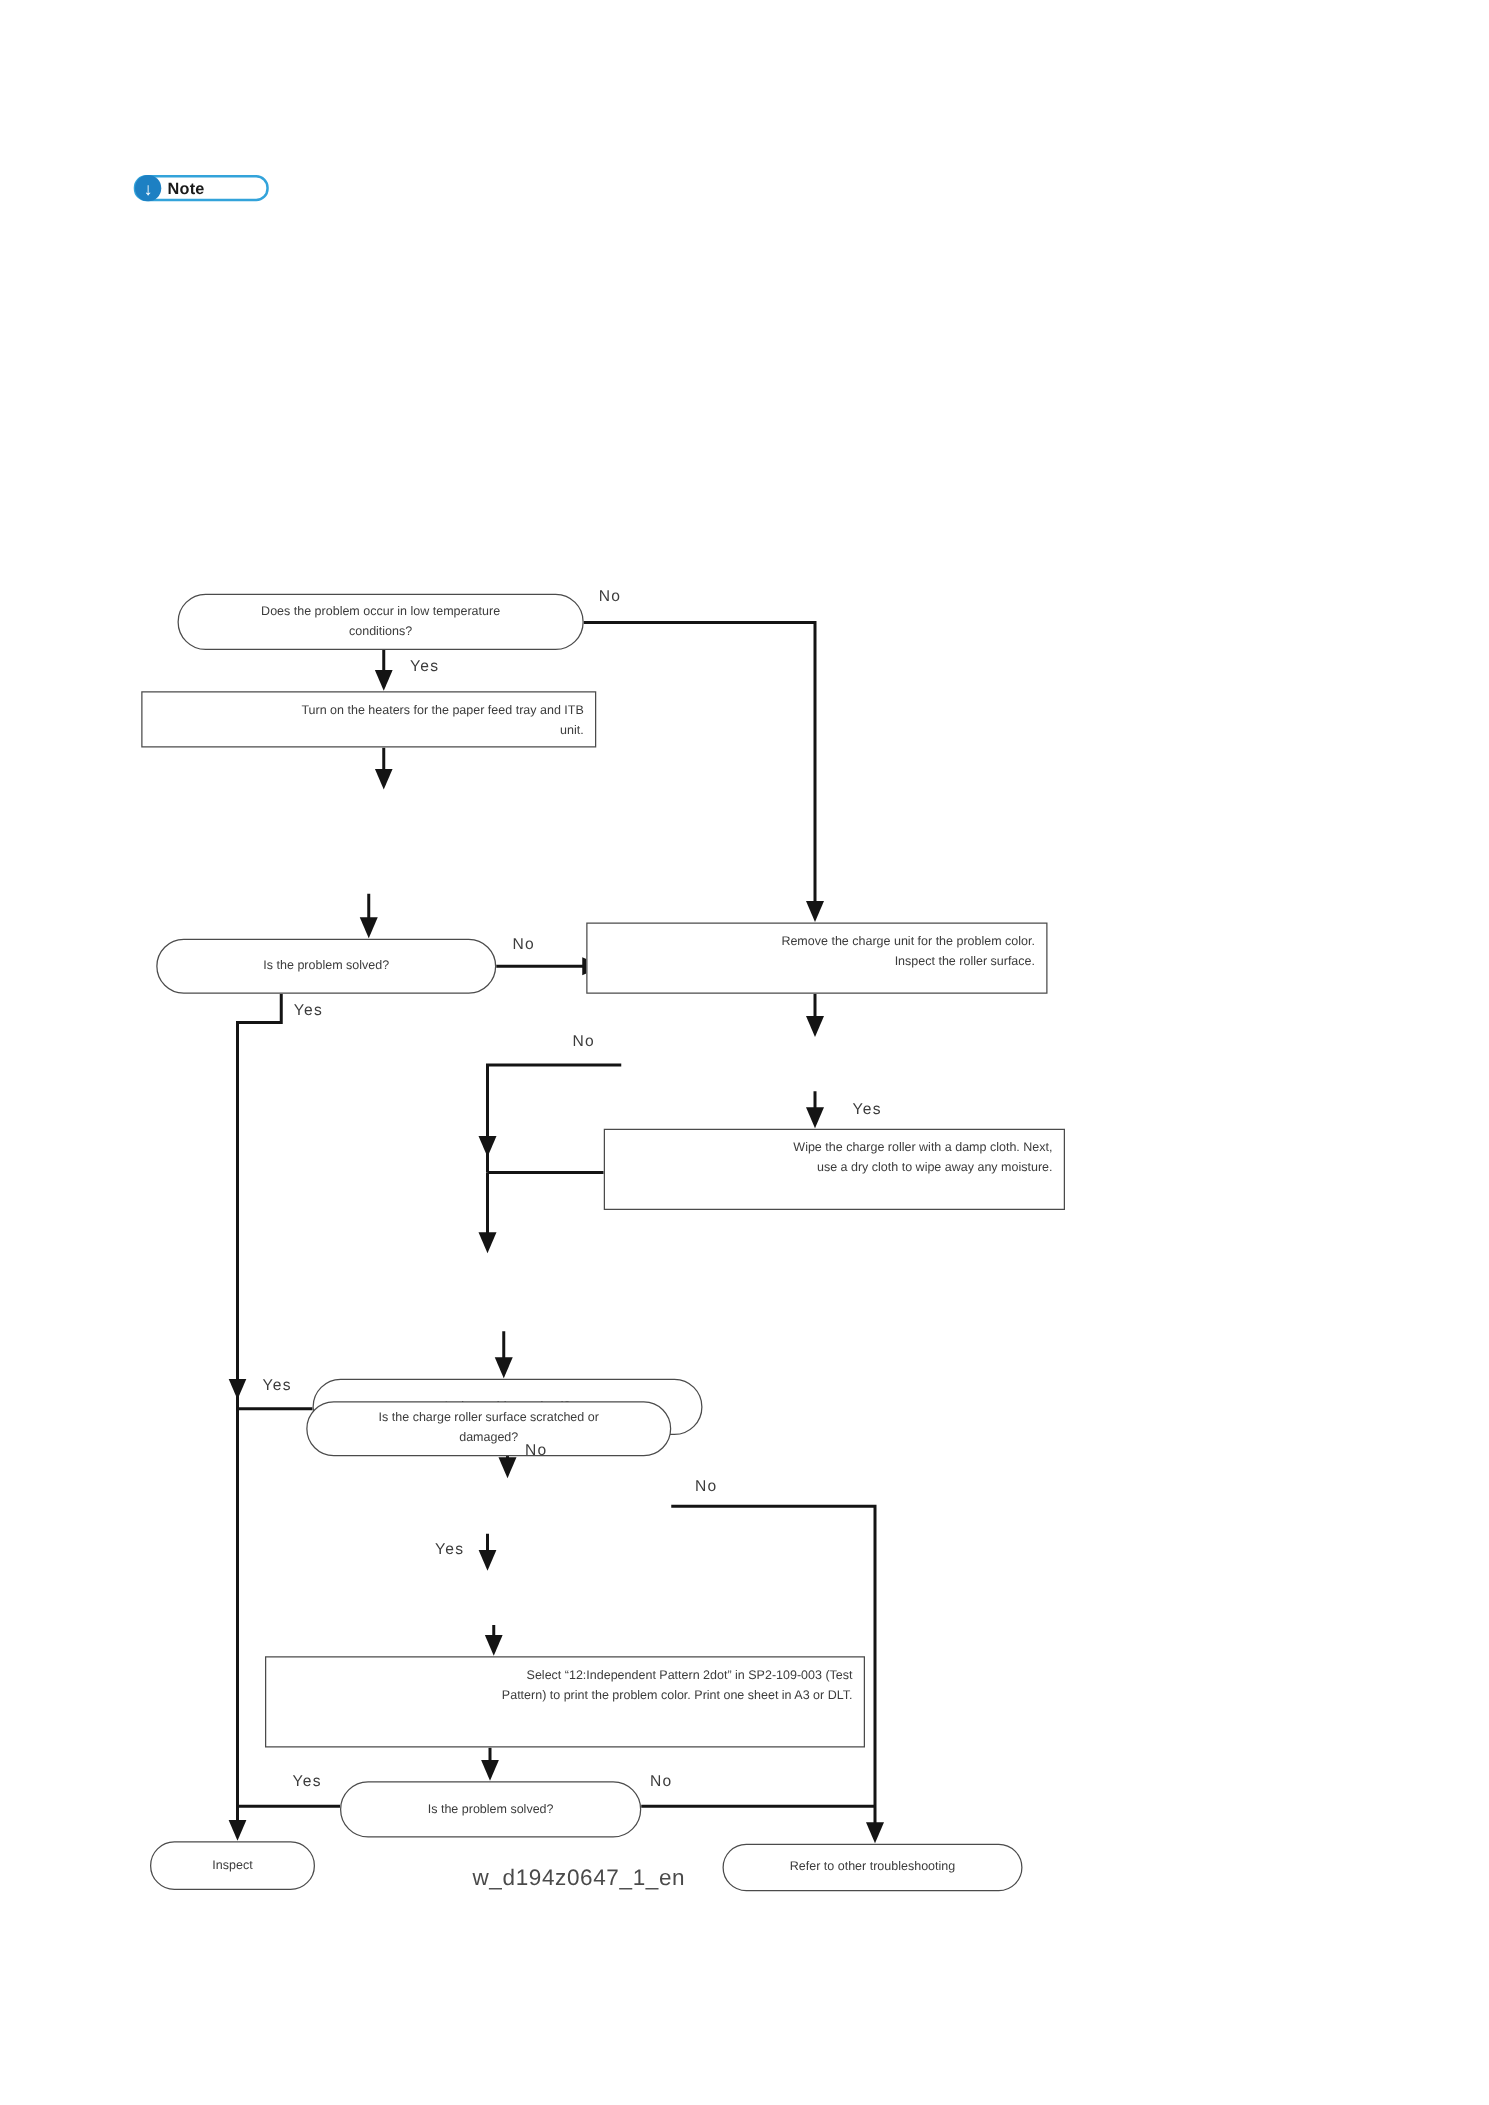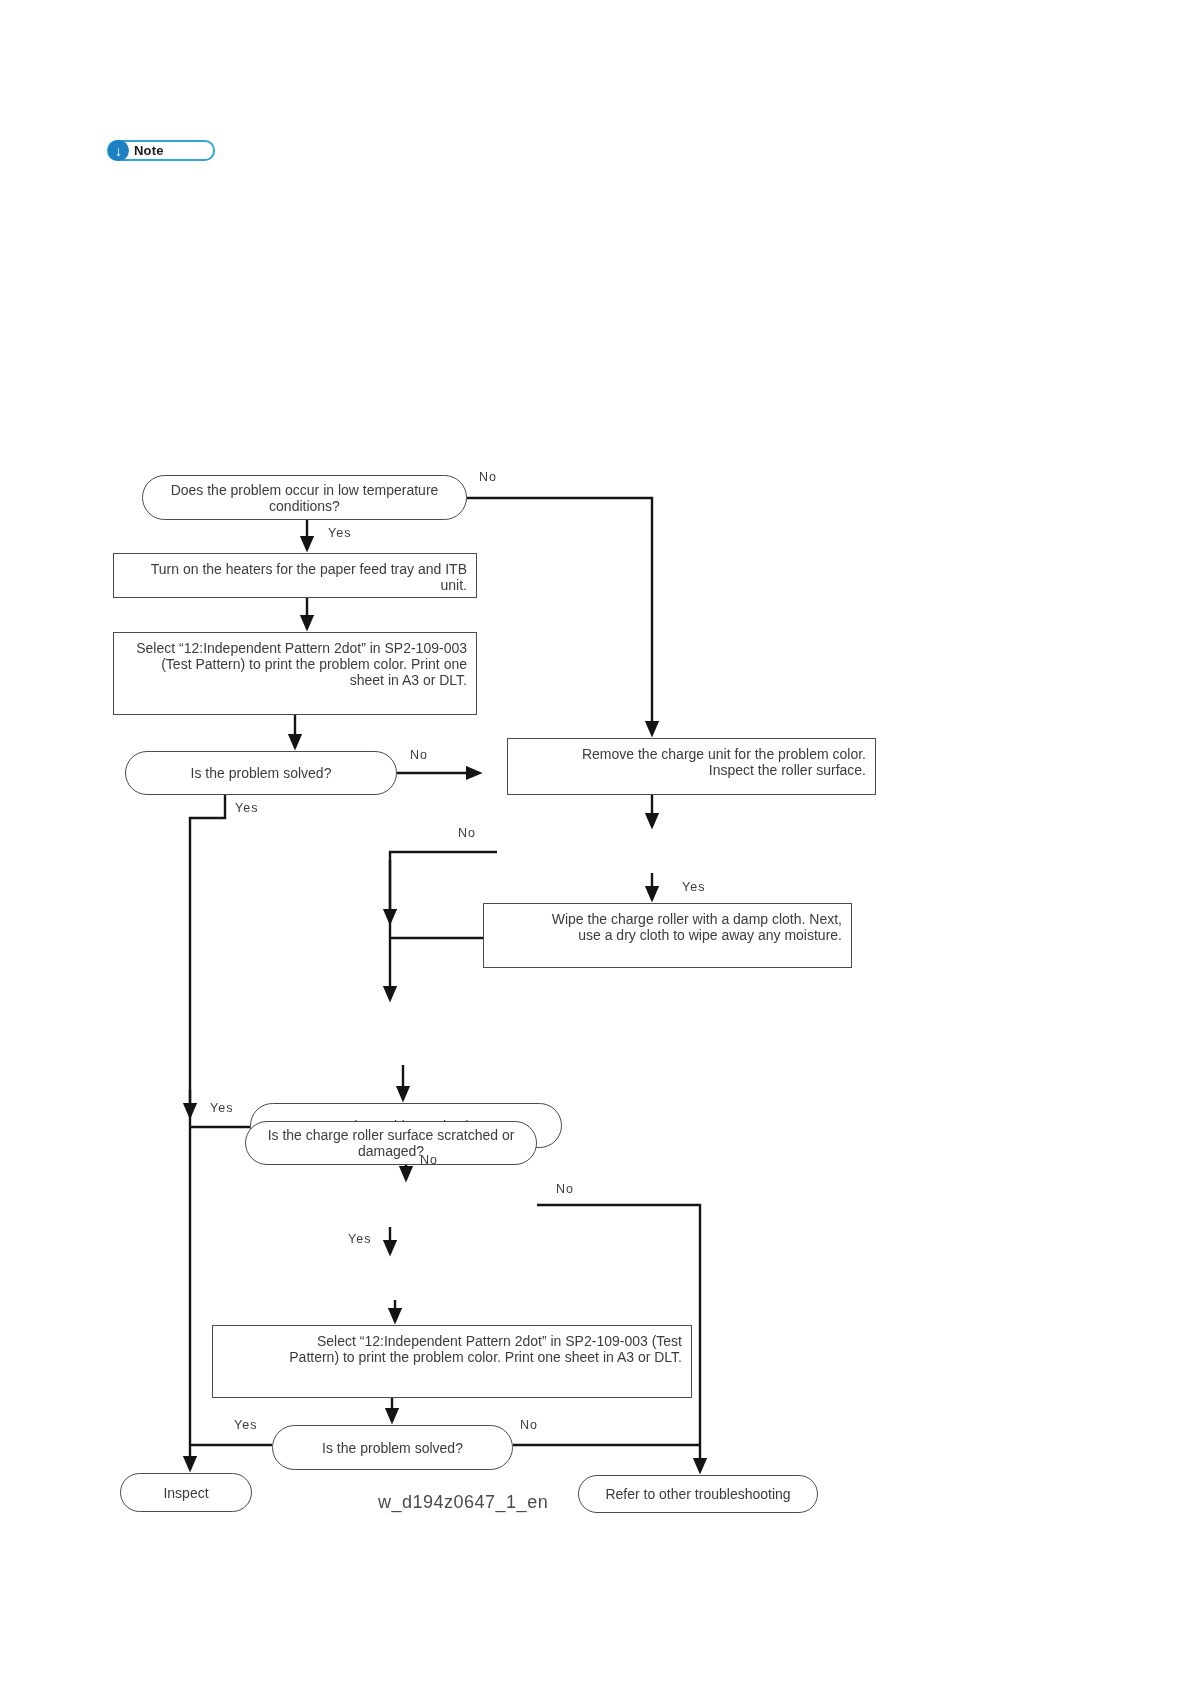--- a/index.html
+++ b/index.html
@@ -33,21 +33,21 @@
     letter-spacing:0.2px;
   }
   
   .flowchart{position:absolute;left:0;top:0;width:1191px;height:1684px;}
   .connectors{position:absolute;left:0;top:0;}
   .node{
     position:absolute;
     box-sizing:border-box;
     background:#ffffff;
     border:1.5px solid #4b4b4b;
-    font-size:14px;
+    font-size:10px;
     line-height:16px;
     white-space:pre-line;
   }
   .rect{padding:7px 9px 5px 9px;text-align:right;}
   .rect.centered{display:flex;align-items:center;justify-content:center;text-align:center;padding:2px 6px;}
   .stadium{
     border-radius:999px;
     display:flex;align-items:center;justify-content:center;
     text-align:center;
     padding:2px 12px;
@@ -127,27 +127,24 @@
         <line x1="513" y1="1445" x2="700" y2="1445"></line>
       </g>
     </svg>
 
     <div class="node stadium" style="left:142px;top:475px;width:325px;height:45px">Does the problem occur in low temperature
 conditions?</div>
 
     <div class="node rect" style="left:113px;top:553px;width:364px;height:45px">Turn on the heaters for the paper feed tray and ITB
 unit.</div>
 
-    <div class="node rect" style="left:113px;top:632px;width:364px;height:83px">Select “12:Independent Pattern 2dot” in SP2-109-003
-(Test Pattern) to print the problem color. Print one
-sheet in A3 or DLT.</div>
 
     <div class="node stadium" style="left:125px;top:751px;width:272px;height:44px">Is the problem solved?</div>
 
-    <div class="node rect" style="left:507px;top:738px;width:369px;height:57px">Remove the charge unit for the problem color.
+    <div class="node rect" style="left:469px;top:738px;width:369px;height:57px">Remove the charge unit for the problem color.
 Inspect the roller surface.</div>
 
 
     <div class="node rect" style="left:483px;top:903px;width:369px;height:65px">Wipe the charge roller with a damp cloth. Next,
 use a dry cloth to wipe away any moisture.</div>
 
 
     <div class="node stadium" style="left:250px;top:1103px;width:312px;height:45px">Is the problem solved?</div>
 
     <div class="node stadium" style="left:245px;top:1121px;width:292px;height:44px">Is the charge roller surface scratched or

